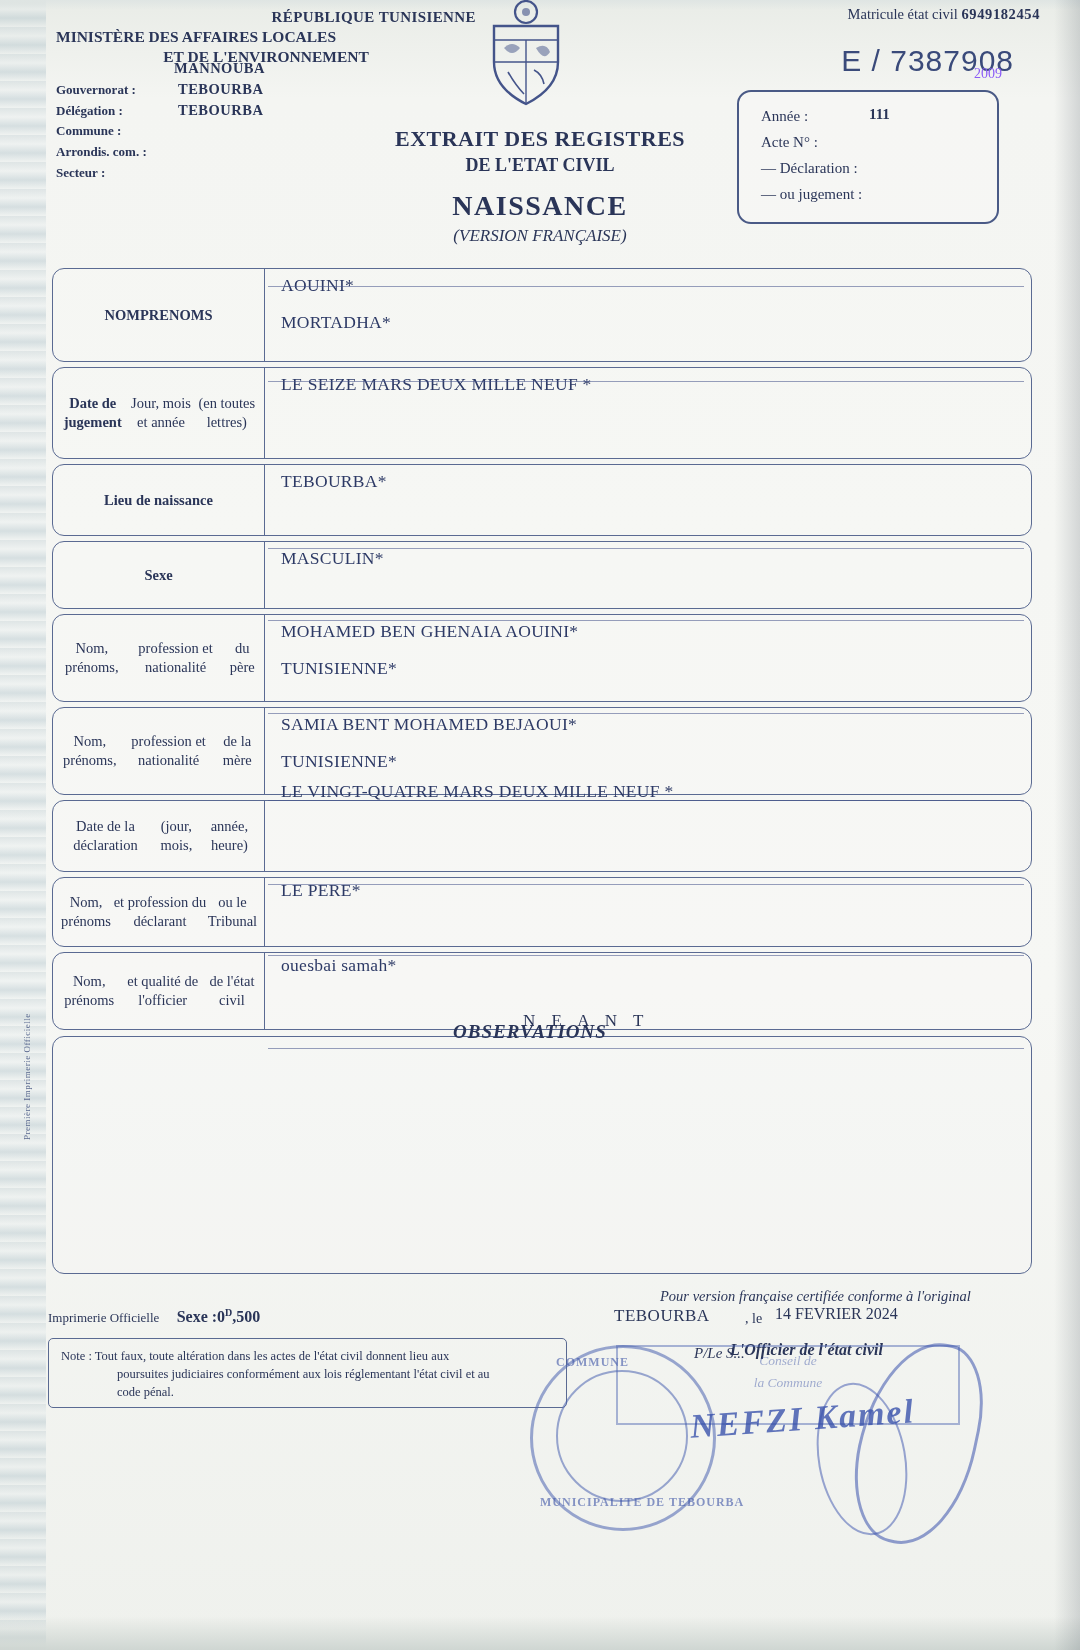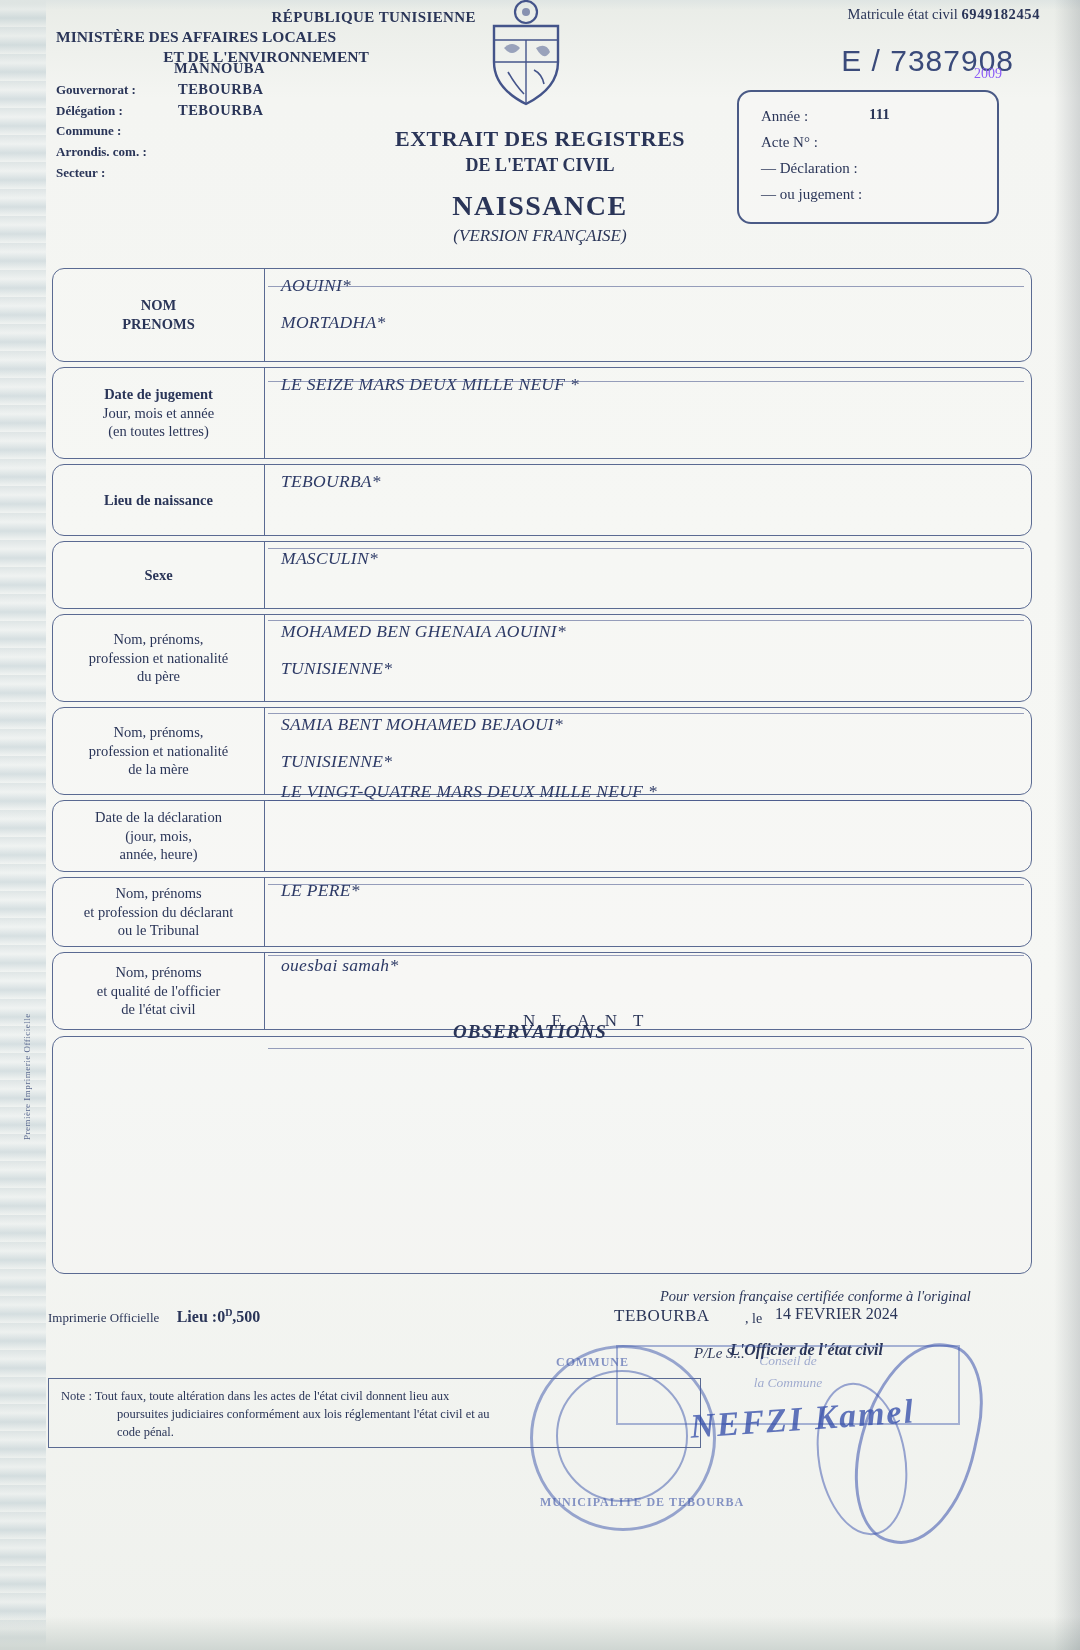--- a/index.html
+++ b/index.html
@@ -199,42 +199,42 @@
     background: rgba(255,255,255,0.10);
     margin-bottom: 5px;
     box-sizing: border-box;
   }
   .row .label {
     position: absolute;
     left: 0; top: 0; bottom: 0;
     width: 212px;
     border-right: 1.6px solid #5a6a92;
     display: flex;
-    flex-direction: column;
+    flex-direction: row;
     align-items: center;
     justify-content: center;
     text-align: center;
     font-size: 14.5px;
     line-height: 1.3;
     padding: 0 6px;
     box-sizing: border-box;
   }
   .row .label.bold { font-weight: bold; }
   .row .value {
     position: absolute;
     left: 214px;
     right: 0;
     top: 0; bottom: 0;
     padding: 8px 14px;
     box-sizing: border-box;
     font-size: 17.5px;
     letter-spacing: .3px;
     color: #2d3a66;
   }
-  .row .value .line { margin-bottom: 16px; white-space: nowrap; font-style: italic; }
+  .row .value .line { margin-bottom: 16px; white-space: nowrap; }
   .row .value .line:first-child { margin-top: -2px; }
 
   .obs-box {
     position: relative;
     border: 1.6px solid #5a6a92;
     border-radius: 12px;
     height: 236px;
     margin-top: 6px;
     background: rgba(255,255,255,0.08);
   }
@@ -263,29 +263,28 @@
     font-size: 13.5px;
   }
   .footer-left .imp { font-size: 13px; }
   .footer-left .prix { font-size: 16px; font-weight: bold; margin-left: 14px; }
   .footer-left sup { font-size: 10px; }
 
   .note-box {
     position: absolute;
     left: 48px;
     top: 1338px;
-    width: 653px;
+    width: 519px;
     height: 70px;
     border: 1.4px solid #5a6a92;
-    border-radius: 0;
+    border-radius: 5px;
     padding: 8px 12px;
     box-sizing: border-box;
     font-size: 12.5px;
     line-height: 1.45;
-    margin-top: 40px;
   }
   .note-box .nb-label { font-weight: normal; }
   .note-box .nb-ind { display: block; padding-left: 56px; }
 
   .cert-text {
     position: absolute;
     left: 660px;
     top: 1288px;
     font-size: 14.5px;
     font-style: italic;
@@ -589,21 +588,21 @@
     </div>
 
     <div class="obs-box">
       <div class="obs-title">OBSERVATIONS</div>
       <div class="obs-neant">N E A N T</div>
     </div>
   </div>
 
   <div class="footer-left">
     <span class="imp">Imprimerie Officielle</span>
-    <span class="prix"><span>Lieu :</span><span>0</span><sup>D</sup><span>,500</span></span>
+    <span class="prix"><span>Sexe :</span><span>0</span><sup>D</sup><span>,500</span></span>
   </div>
 
   <div class="note-box">
     <span class="nb-label">Note :</span>
     <span>Tout faux, toute altération dans les actes de l'état civil donnent lieu aux</span>
     <span class="nb-ind">poursuites judiciaires conformément aux lois réglementant l'état civil et au</span>
     <span class="nb-ind">code pénal.</span>
   </div>
 
   <div class="cert-text">Pour version française certifiée conforme à l'original</div>

